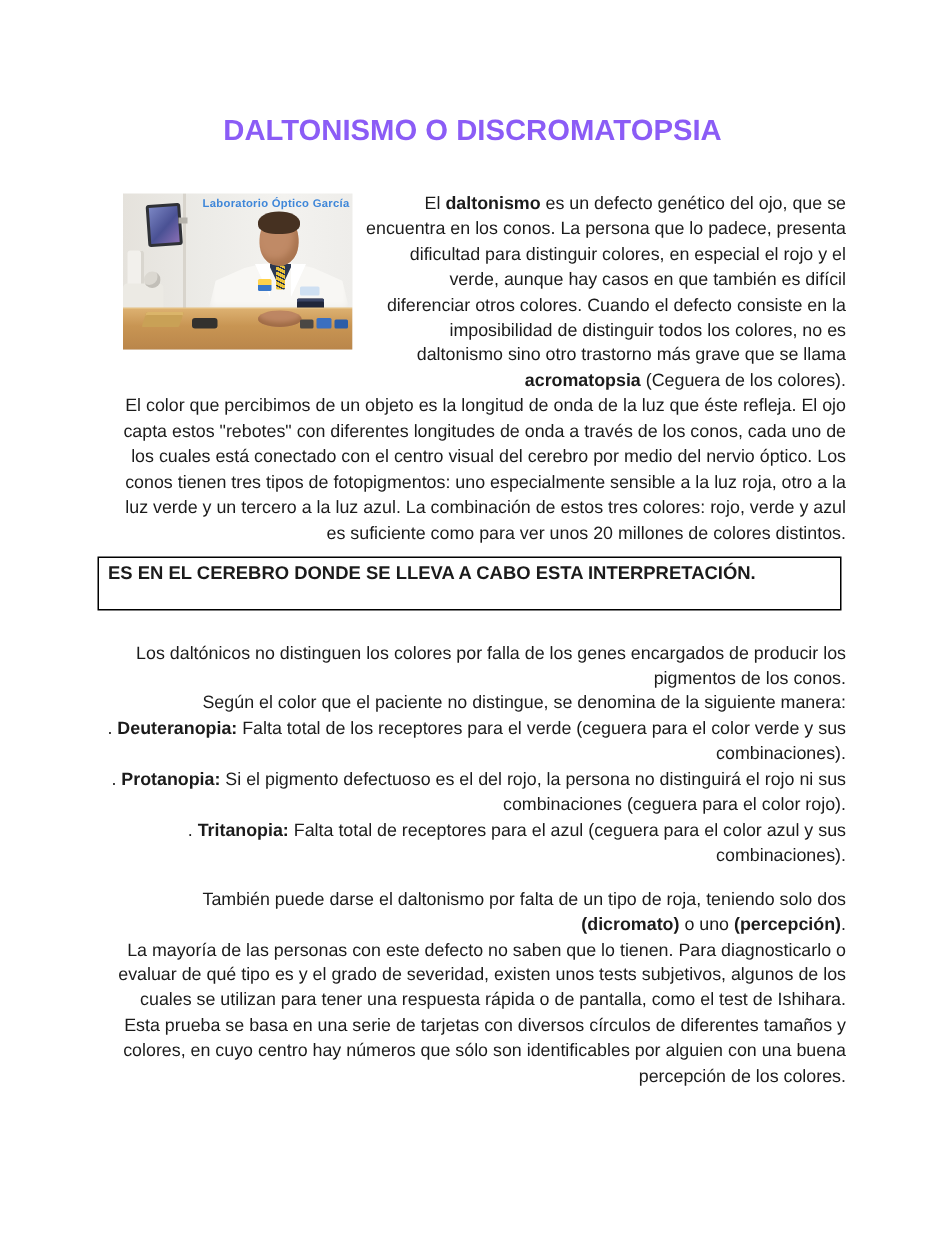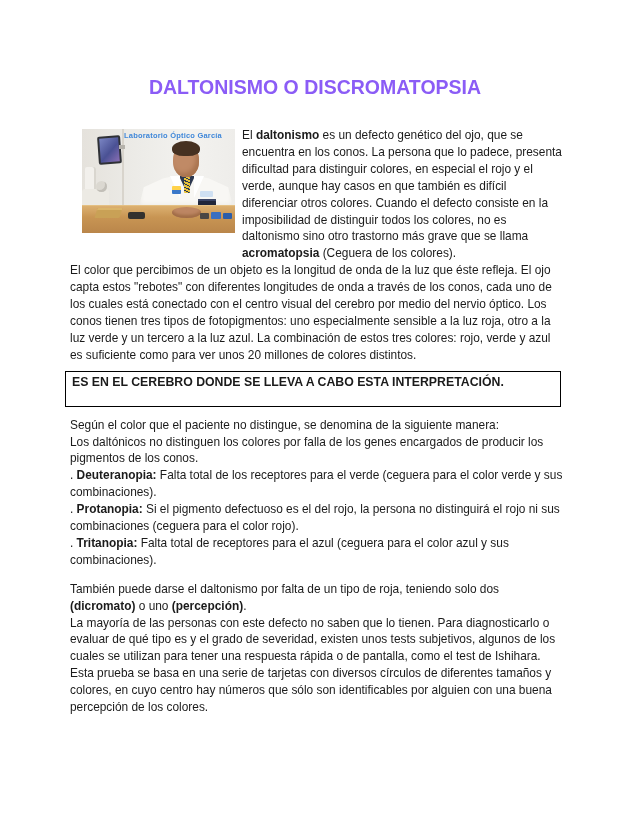--- a/index.html
+++ b/index.html
@@ -13,46 +13,46 @@
     color:#1b1b1b;
   }
   .title{
     margin:76px 40px 0;
     text-align:center;
     font-size:19.5px;line-height:23px;
     font-weight:bold;
     color:#8b5cf6;
   }
   .content{margin:28px 66px 0 70px;}
-  .para{margin:0;}
+  .para{margin:0;text-align:right;}
   .b{font-weight:bold;}
   .gap-top{margin-top:12px;}
 
   
   .callout{
     border:1.5px solid #000;
-    margin:7px 3px 10px -5px;
+    margin:7px 3px 20px -5px;
     padding:2px 6px 15px 6px;
     font-weight:bold;
     font-size:12.3px;
   }
 
   
   .photo{
     position:relative;
     float:left;
     width:153px;height:104px;
     margin:2px 7px 17px 12px;
     overflow:hidden;
     background:linear-gradient(90deg,#e5e2dc 0%,#ecebe7 35%,#f3f2ef 70%,#eeedea 100%);
   }
   .photo *{position:absolute;}
   .ph-caption{
     left:42px;top:2px;right:2px;
-    text-align:left;
+    text-align:right;
     font-size:7.5px;line-height:9px;
     font-weight:bold;
     color:#3F87D9;
     letter-spacing:.2px;
     white-space:nowrap;
   }
   .ph-corner{left:40px;top:0;width:2px;height:78px;background:#d8d4cc;}
   .ph-monitor{left:16px;top:7px;width:23px;height:28px;background:#2f3136;border-radius:2px;transform:rotate(-4deg);}
   .ph-screen{left:2px;top:2px;width:19px;height:24px;background:linear-gradient(135deg,#7b86c4 0%,#4a5194 55%,#8a6fb5 100%);}
   .ph-arm{left:37px;top:16px;width:6px;height:4px;background:#b5b2ab;}
@@ -117,22 +117,22 @@
       <div class="ph-caption">Laboratorio Óptico García</div>
     </div>
 
     <p class="para"><span>El </span><span class="b">daltonismo</span><span> es un defecto genético del ojo, que se encuentra en los conos. La persona que lo padece, presenta dificultad para distinguir colores, en especial el rojo y el verde, aunque hay casos en que también es difícil diferenciar otros colores. Cuando el defecto consiste en la imposibilidad de distinguir todos los colores, no es daltonismo sino otro trastorno más grave que se llama </span><span class="b">acromatopsia</span><span> (Ceguera de los colores).</span></p>
     <p class="para"><span>El color que percibimos de un objeto es la longitud de onda de la luz que éste refleja. El ojo capta estos "rebotes" con diferentes longitudes de onda a través de los conos, cada uno de los cuales está conectado con el centro visual del cerebro por medio del nervio óptico. Los conos tienen tres tipos de fotopigmentos: uno especialmente sensible a la luz roja, otro a la luz verde y un tercero a la luz azul. La combinación de estos tres colores: rojo, verde y azul es suficiente como para ver unos 20 millones de colores distintos.</span></p>
 
     <div class="callout">
       <span>ES EN EL CEREBRO DONDE SE LLEVA A CABO ESTA INTERPRETACIÓN.</span>
     </div>
 
+    <p class="para"><span>Los daltónicos no distinguen los colores por falla de los genes encargados de producir los pigmentos de los conos.</span></p>
     <p class="para"><span>Según el color que el paciente no distingue, se denomina de la siguiente manera:</span></p>
-    <p class="para"><span>Los daltónicos no distinguen los colores por falla de los genes encargados de producir los pigmentos de los conos.</span></p>
     <p class="para"><span>. </span><span class="b">Deuteranopia:</span><span> Falta total de los receptores para el verde (ceguera para el color verde y sus combinaciones).</span></p>
     <p class="para"><span>. </span><span class="b">Protanopia:</span><span> Si el pigmento defectuoso es el del rojo, la persona no distinguirá el rojo ni sus combinaciones (ceguera para el color rojo).</span></p>
     <p class="para"><span>. </span><span class="b">Tritanopia:</span><span> Falta total de receptores para el azul (ceguera para el color azul y sus combinaciones).</span></p>
     <p class="para gap-top"><span>También puede darse el daltonismo por falta de un tipo de roja, teniendo solo dos </span><span class="b">(dicromato)</span><span> o uno </span><span class="b">(percepción)</span><span>.</span></p>
     <p class="para"><span>La mayoría de las personas con este defecto no saben que lo tienen. Para diagnosticarlo o evaluar de qué tipo es y el grado de severidad, existen unos tests subjetivos, algunos de los cuales se utilizan para tener una respuesta rápida o de pantalla, como el test de Ishihara. Esta prueba se basa en una serie de tarjetas con diversos círculos de diferentes tamaños y colores, en cuyo centro hay números que sólo son identificables por alguien con una buena percepción de los colores.</span></p>
 
   </div>
 </div>
 
 </body></html>

